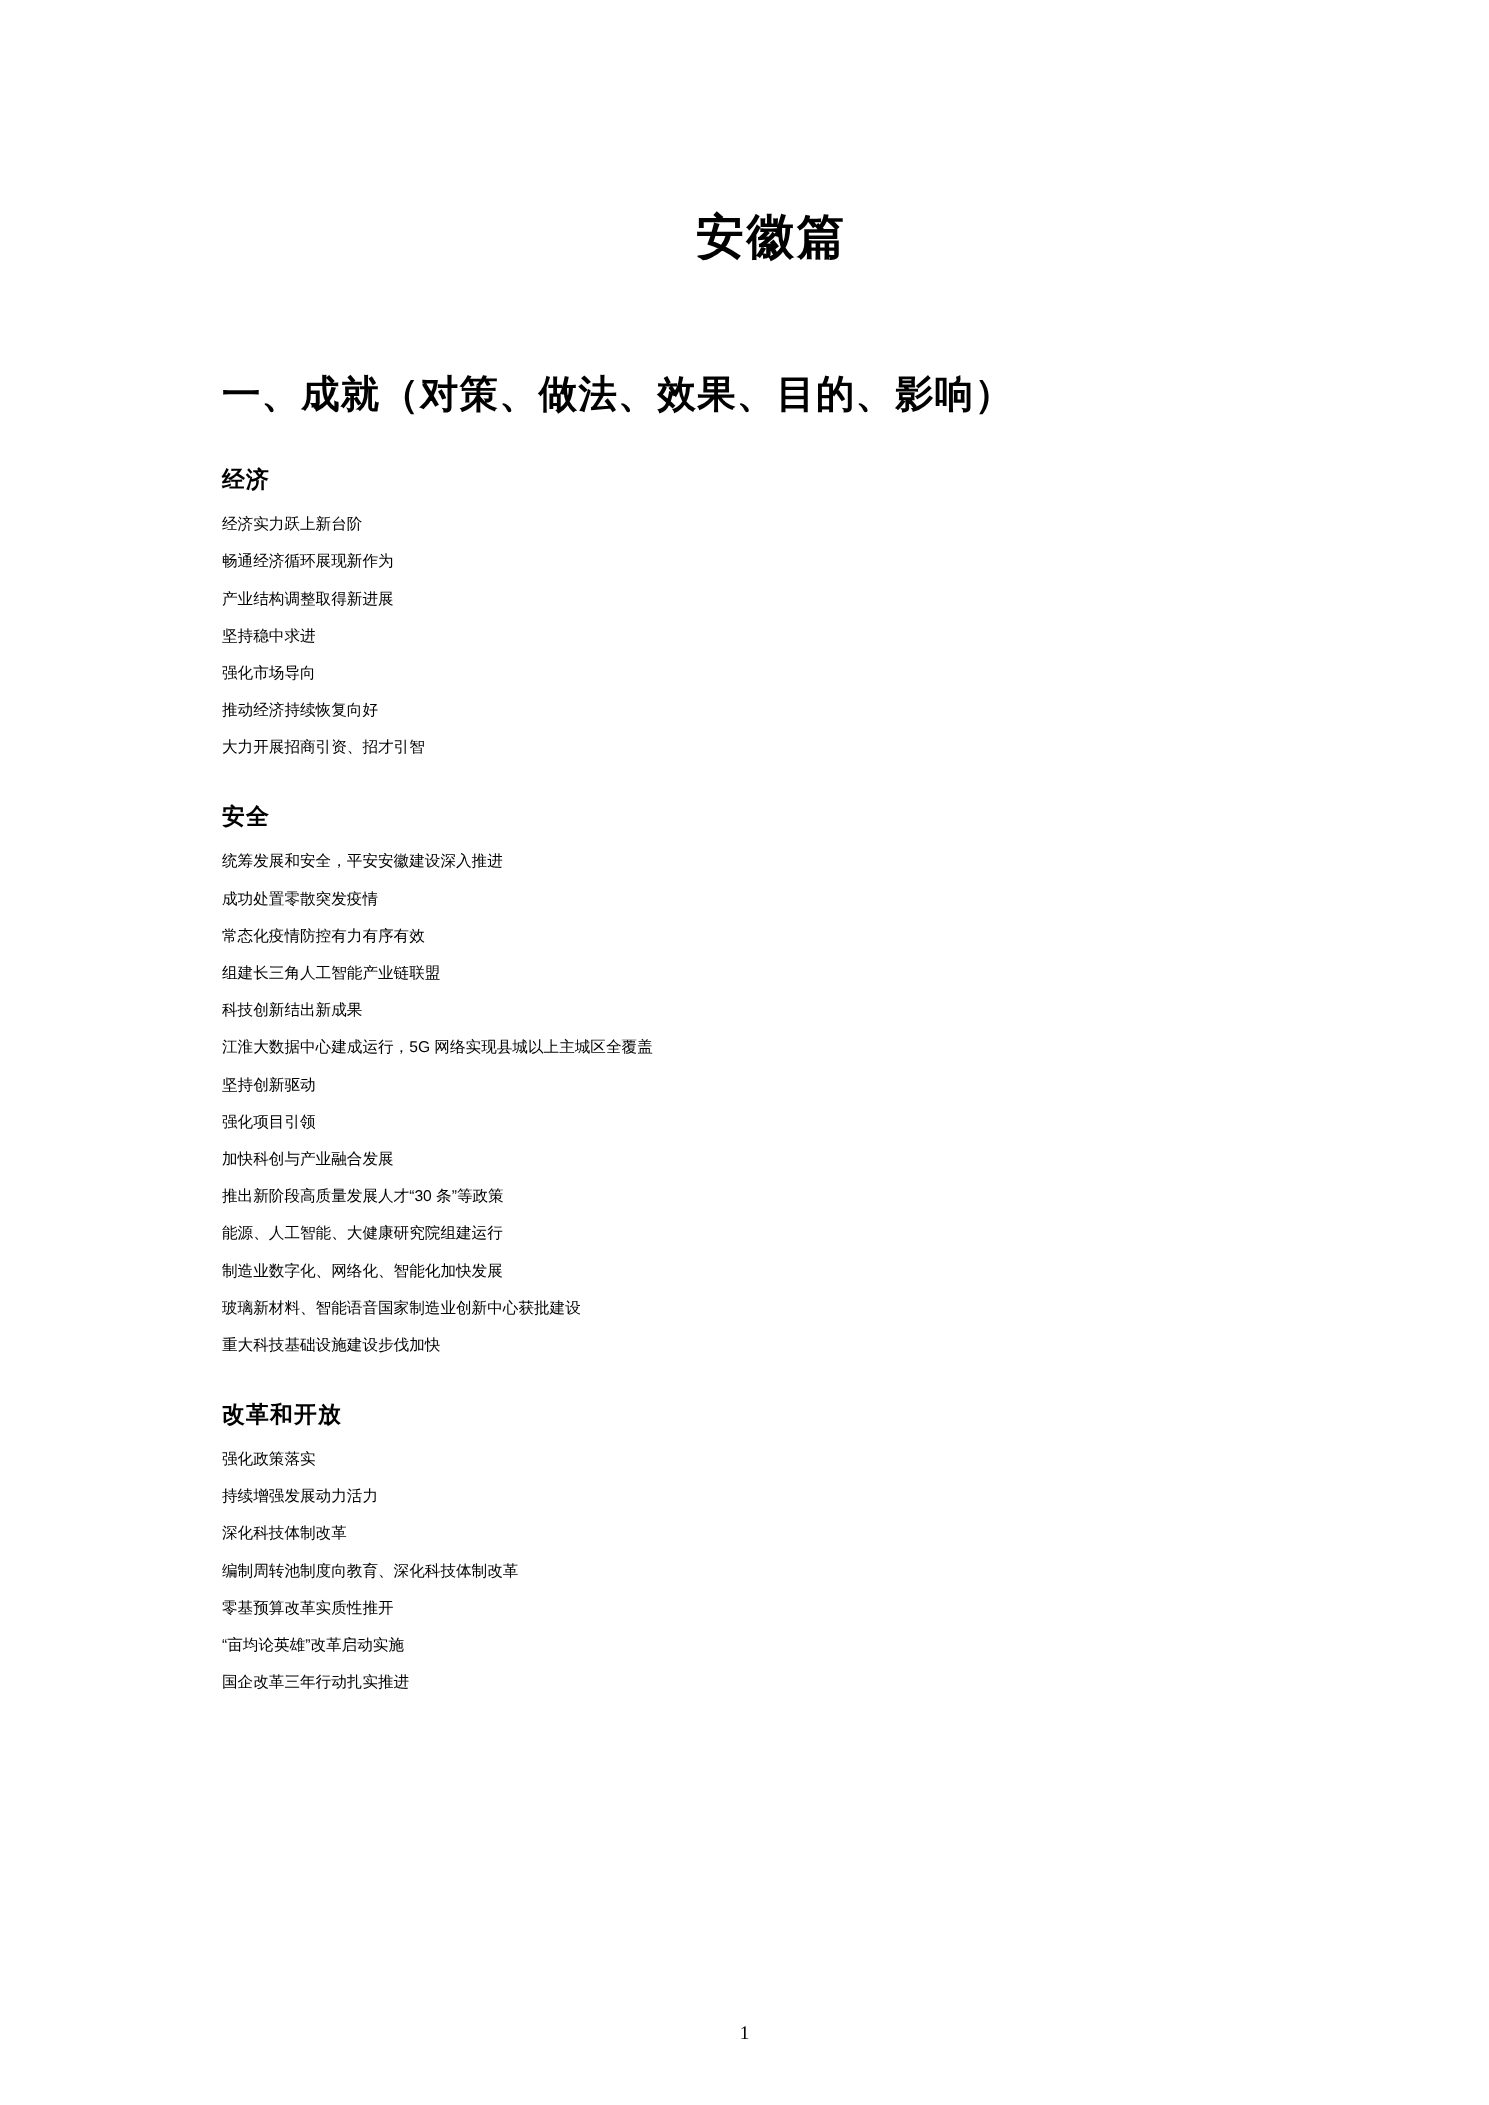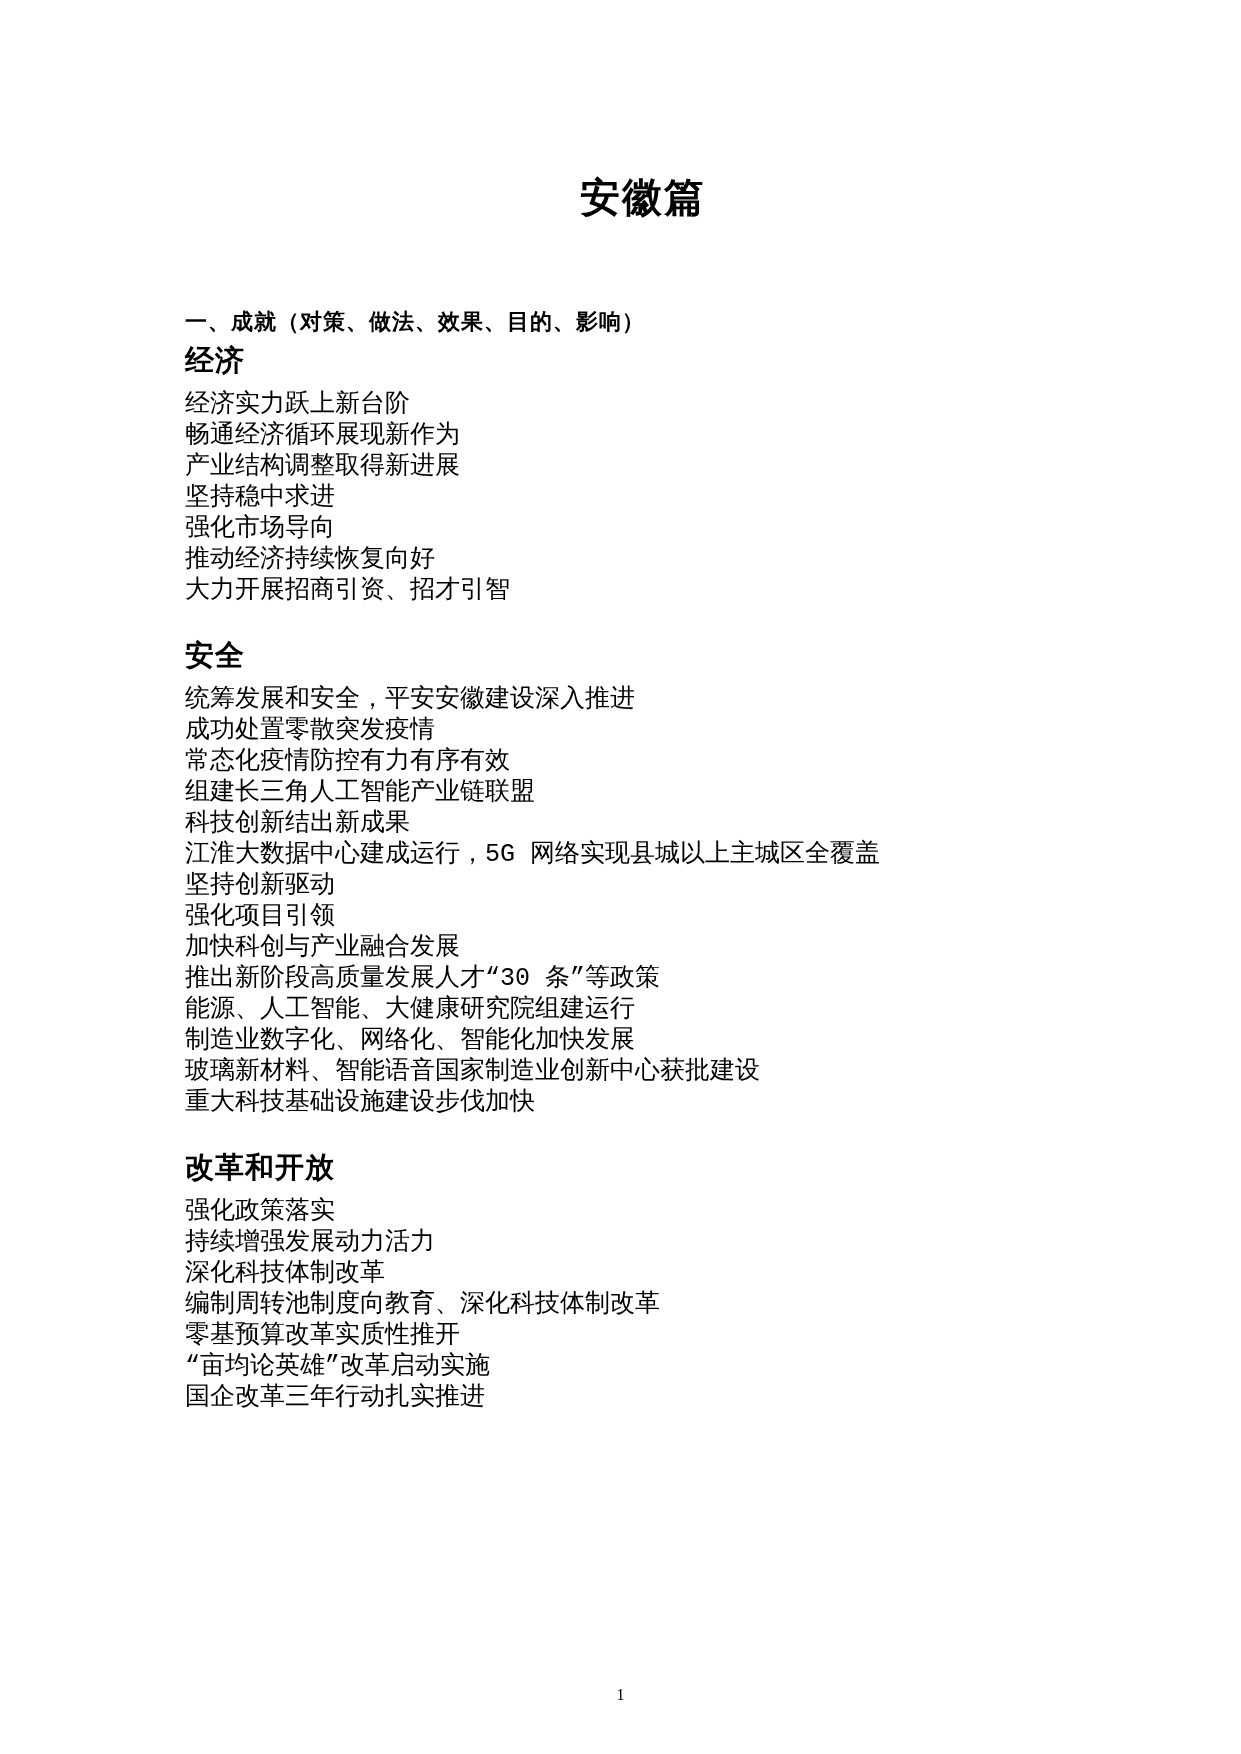--- a/index.html
+++ b/index.html
@@ -24,46 +24,46 @@
   }
   .doc-title {
     text-align: center;
     font-size: 40px;
     font-weight: bold;
     letter-spacing: 2px;
     margin: 20px 0 0 0;
     font-family: "DejaVu Sans", "Liberation Sans", sans-serif;
   }
   .section-heading {
-    font-size: 22px;
+    font-size: 32px;
     font-weight: bold;
     margin: 82px 0 0 0;
     letter-spacing: 1px;
     font-family: "DejaVu Sans", "Liberation Sans", sans-serif;
   }
   .sub-heading {
-    font-size: 29px;
+    font-size: 19px;
     font-weight: bold;
-    margin: 4px 0 8px 0;
+    margin: 36px 0 8px 0;
     letter-spacing: 1px;
     font-family: Liberation Serif, serif;
   }
   .sub-heading.spaced {
     margin-top: 30px;
   }
   .line-list {
     list-style: none;
     margin: 0;
     padding: 0;
   }
   .line-list li {
-    font-size: 25px;
+    font-size: 13px;
     line-height: 31px;
     white-space: nowrap;
-    font-family: Liberation Mono, monospace;
+    font-family: Liberation Sans, sans-serif;
   }
   .page-number {
     position: absolute;
     bottom: 50px;
     left: 0;
     width: 100%;
     text-align: center;
     font-size: 16px;
     font-family: "Liberation Serif", serif;
   }

